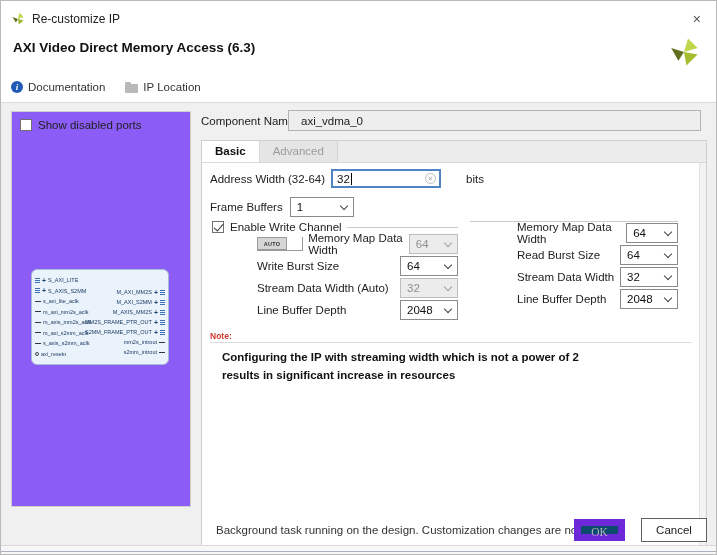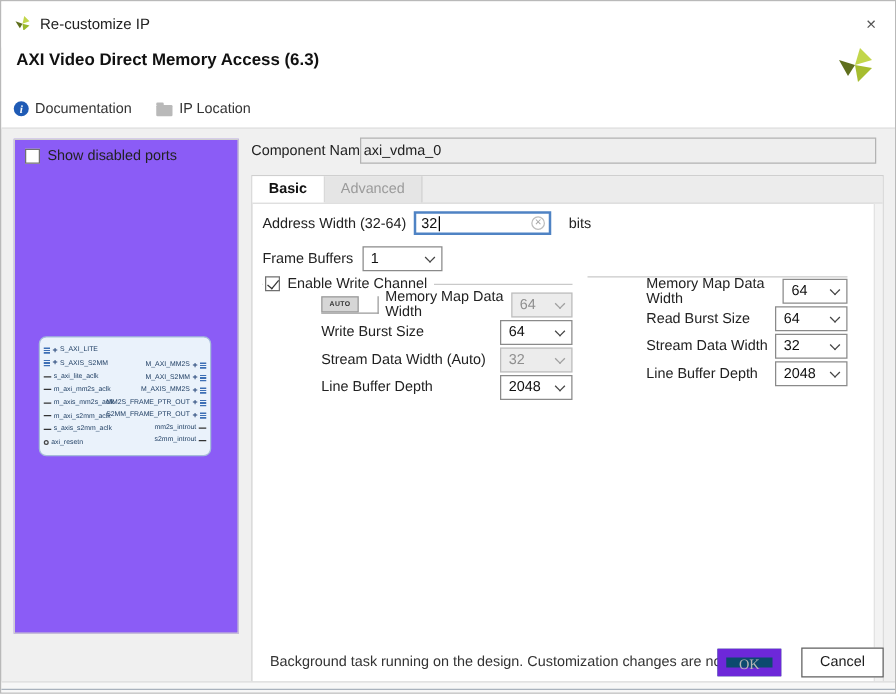--- a/index.html
+++ b/index.html
@@ -60,21 +60,21 @@
   .pin { width:6px; height:1px; background:#333; flex:0 0 auto; }
   .buspin { width:5px; height:5px; flex:0 0 auto;
     background:linear-gradient(to bottom,#3d6fb5 0 1px,transparent 1px 2px,#3d6fb5 2px 3px,transparent 3px 4px,#3d6fb5 4px 5px); }
   .plus { font-size:7px; line-height:5px; color:#27477a; font-weight:bold; }
   .reset-icon { width:4px; height:4px; border:1px solid #444; border-radius:50%; flex:0 0 auto; }
   
   .comp-label { position:absolute; left:200px; top:114px; font-size:11.5px; color:#222; }
   .comp-input {
     position:absolute; left:287px; top:109px; width:413px; height:21px;
     background:#eeeeee; border:1px solid #b3b3b3; font-size:11.5px; color:#222;
-    display:flex; align-items:center; padding-left:2px;
+    display:flex; align-items:center; padding-left:12px;
   }
   
   .tabpanel {
     position:absolute; left:200px; top:139px; width:506px; height:408px;
     background:#fff; border:1px solid #cfcfcf;
   }
   .tabbar { height:22px; background:#ececec; border-bottom:1px solid #d9d9d9; display:flex; }
   .tab { padding:0 13px; line-height:21px; font-size:11.5px; cursor:pointer; }
   .tab.active { background:#fff; font-weight:bold; color:#111; border-right:1px solid #d9d9d9; }
   .tab.disabled { background:#e5e5e5; color:#9b9b9b; border-right:1px solid #d2d2d2; }
@@ -253,21 +253,21 @@
     </div>
     <div class="scrollstrip"></div>
 
     <div class="row-addr">
       <span>Address Width (32-64)</span>
       <div class="addr-input">
         <span class="val">32</span>
         <span class="caret"></span>
         <span class="clear-icon">✕</span>
       </div>
-      <span style="margin-left:14px">bits</span>
+      <span style="margin-left:25px">bits</span>
     </div>
 
     <div class="row-fb">
       <span>Frame Buffers</span>
       <div class="select fb-select">
         <span>1</span>
         <span class="chev"></span>
       </div>
     </div>
 
@@ -335,20 +335,28 @@
       </div>
       <div class="frow">
         <span>Line Buffer Depth</span>
         <div class="select sel">
           <span>2048</span>
           <span class="chev"></span>
         </div>
       </div>
     </fieldset>
 
+    <div class="note">
+      <div class="note-label">Note:</div>
+      <div class="note-line"></div>
+      <div class="note-text">
+        <div>Configuring the IP with streaming width which is not a power of 2</div>
+        <div>results in significant increase in resources</div>
+      </div>
+    </div>
   </div>
 
   <span class="status-text">Background task running on the design. Customization changes are not allowed</span>
   <button class="btn btn-ok" disabled="">OK</button>
   <button class="btn btn-cancel">Cancel</button>
 
   <div class="bottom-strip"></div>
 </div>
 
 </body></html>

